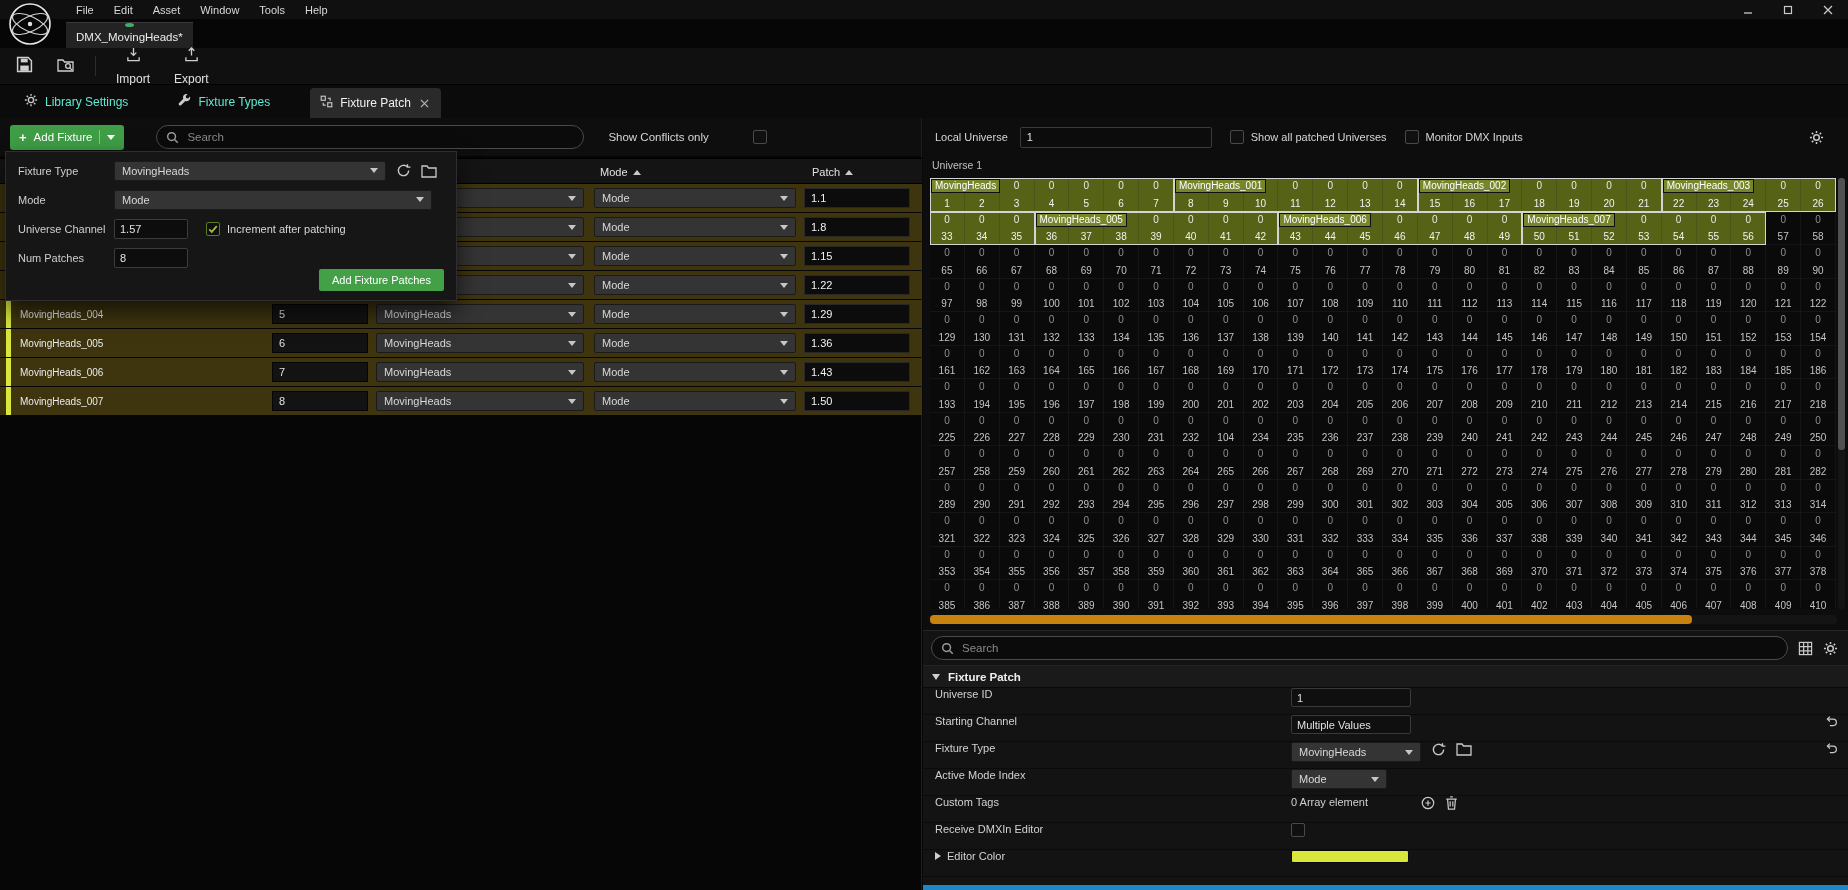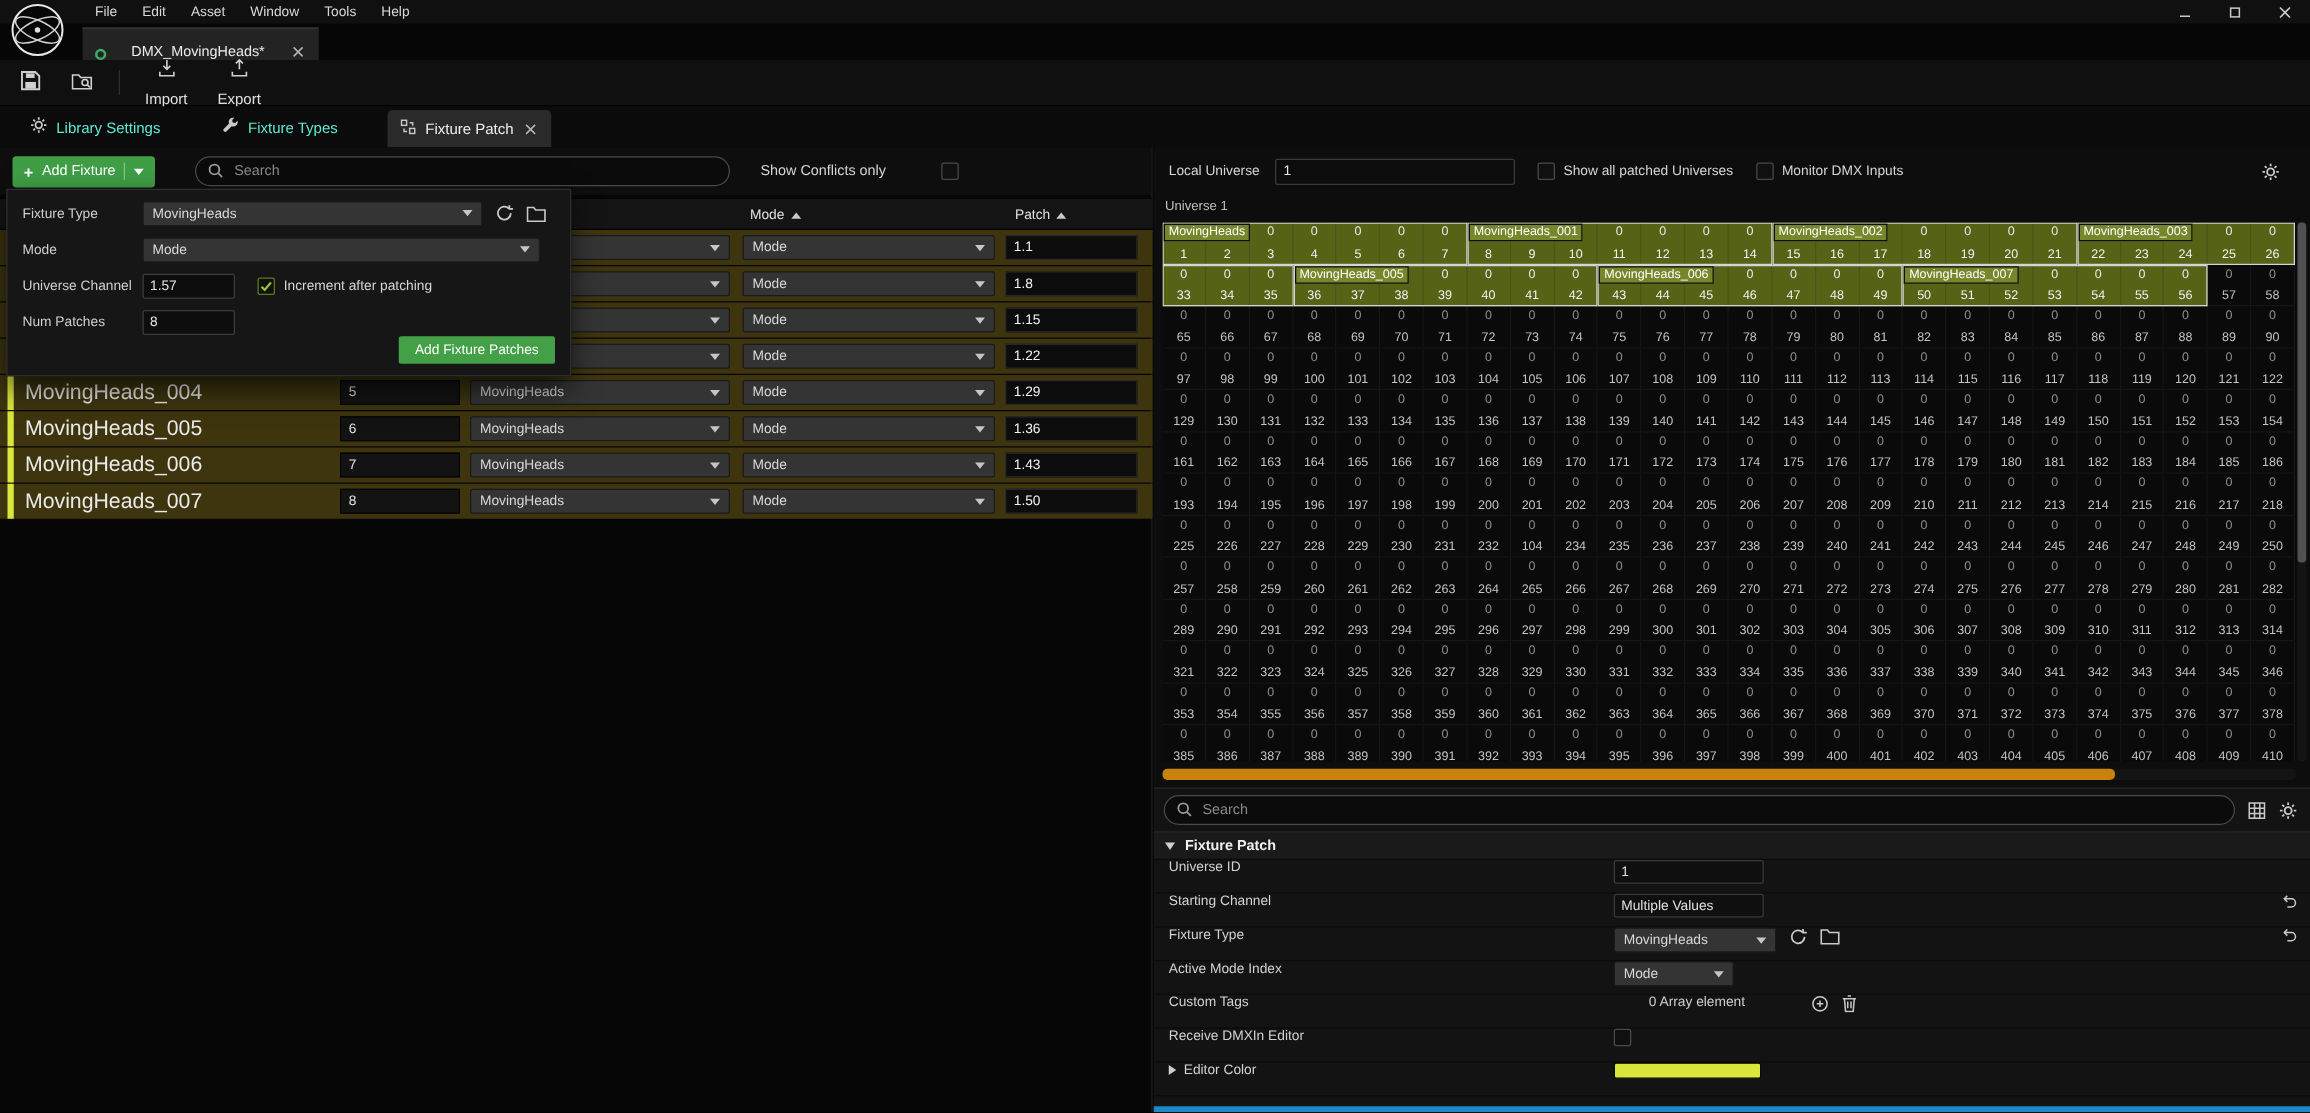--- a/index.html
+++ b/index.html
@@ -8,21 +8,21 @@
   .window { position:relative; width:1848px; height:890px; background:#080808; overflow:hidden; color:#d4d4d4; }
 
   
   .menubar { position:absolute; top:0; left:0; right:0; height:19px; background:#101010; display:flex; align-items:center; padding-left:66px; }
   .menu-item { font-size:11px; color:#d8d8d8; padding:2px 10px; cursor:default; }
   .win-controls { margin-left:auto; display:flex; height:100%; }
   .win-btn { width:40px; height:19px; display:flex; align-items:center; justify-content:center; }
   .logo { position:absolute; top:1px; left:7px; z-index:40; }
 
   .tabbar { position:absolute; top:19px; left:0; right:0; height:29px; background:#060606; display:flex; align-items:flex-end; padding-left:66px; }
-  .asset-tab { height:26px; background:#232323; border-top:1px solid #3a3a3a; display:flex; align-items:flex-end; gap:20px; padding:0 10px; font-size:11.5px; color:#ececec; }
+  .asset-tab { height:26px; background:#232323; border-top:1px solid #3a3a3a; display:flex; align-items:center; gap:4px; padding:0 10px; font-size:11.5px; color:#ececec;flex-direction:column; }
   .asset-dot { width:9px; height:9px; border:2px solid #3fae6a; border-radius:50%; }
   .tab-close { display:flex; align-items:center; padding:2px; }
 
   .toolbar { position:absolute; top:48px; left:0; right:0; height:37px; background:#101010; display:flex; align-items:center; padding-left:12px; gap:16px; border-bottom:1px solid #000; }
   .tool-btn { display:flex; align-items:center; gap:7px; font-size:12px; color:#e0e0e0; padding:4px 4px;flex-direction:column; }
   .tool-sep { width:1px; height:20px; background:#2c2c2c; }
 
   .edtabs { position:absolute; top:85px; left:0; right:0; height:33px; background:#0b0b0b; display:flex; align-items:center; padding-left:14px; gap:30px; }
   .edtab { display:flex; align-items:center; gap:7px; font-size:12px; color:#5eead4; height:27px; padding:0 10px; }
   .edtab.active { background:#2a2a2a; border-radius:4px 4px 0 0; color:#f0f0f0; height:30px; align-self:flex-end; }
@@ -47,21 +47,21 @@
   .cb { width:14px; height:14px; background:#101010; border:1px solid #4a4a4a; border-radius:2px; display:flex; align-items:center; justify-content:center; flex:0 0 auto; }
 
   
   .thead { position:absolute; top:40px; left:0; width:922px; height:26px; background:#141414; border-top:1px solid #000; border-bottom:1px solid #000; }
   .th { position:absolute; top:7px; display:flex; align-items:center; gap:5px; font-size:11px; color:#e2e2e2; }
   .tri-up { width:0; height:0; border-left:4px solid transparent; border-right:4px solid transparent; border-bottom:5px solid #c9c9c9; }
   .th-mode { left:600px; } .th-patch { left:812px; }
   .tbody { position:absolute; top:66px; left:0; width:922px; }
   .frow { display:flex; align-items:center; height:28px; margin-bottom:1px; background:#3e350f; padding-left:6px; }
   .frow-accent { width:5px; align-self:stretch; margin-right:9px; background:var(--editor-color,#d9e63c); }
-  .frow-name { flex:0 0 252px; font-size:17px; color:#eaeaea; }
+  .frow-name { flex:0 0 252px; font-size:10px; color:#eaeaea; }
   .frow-fid { flex:0 0 96px; height:20px; background:#131313; border:1px solid #050505; margin-right:8px; font-size:11px; color:#e0e0e0; display:flex; align-items:center; padding-left:6px; }
   .dd { height:20px; background:#343434; border:1px solid #1a1a1a; border-radius:2px; display:flex; align-items:center; justify-content:space-between; padding:0 7px; font-size:11px; color:#d8d8d8; gap:6px; }
   .frow .frow-ftype { flex:0 0 208px; margin-right:10px; }
   .frow .frow-mode  { flex:0 0 202px; margin-right:8px; }
   .frow-patch { flex:0 0 106px; height:20px; background:#0c0c0c; border:1px solid #282828; display:flex; align-items:center; padding-left:6px; font-size:11px; color:#f2f2f2; }
 
   
   .popup { position:absolute; left:5px; top:33px; width:452px; height:150px; background:#161616; border:1px solid #2e2e2e; z-index:30; box-shadow:0 10px 22px rgba(0,0,0,.65); }
   .prow { display:flex; align-items:center; margin:8px 12px 0; height:21px; }
   .plabel { flex:0 0 96px; font-size:11px; color:#cfcfcf; }
@@ -100,21 +100,21 @@
   .d-search { display:flex; align-items:center; height:34px; padding:0 10px 0 8px; gap:10px; }
   .d-search .lp-search-like { position:relative; flex:1; }
   .d-icon { display:flex; align-items:center; }
   .d-section { height:23px; display:flex; align-items:center; gap:8px; padding-left:9px; background:#1a1a1a; border-top:1px solid #242424; border-bottom:1px solid #090909; font-size:11.5px; font-weight:bold; color:#f0f0f0; }
   .tri-down { width:0; height:0; border-left:4.5px solid transparent; border-right:4.5px solid transparent; border-top:6px solid #cfcfcf; }
   .tri-right { width:0; height:0; border-top:4.5px solid transparent; border-bottom:4.5px solid transparent; border-left:6px solid #cfcfcf; margin-right:6px; }
   .drow { position:relative; height:27px; display:flex; align-items:flex-start; border-bottom:1px solid #0b0b0b; padding-left:12px; }
   .dlabel { flex:0 0 356px; font-size:11px; color:#d2d2d2; display:flex; align-items:center; }
   .dinput { width:120px; height:19px; background:#0f0f0f; border:1px solid #3a3a3a; border-radius:2px; color:#e0e0e0; font-size:11px; padding:0 5px; outline:none; }
   .d-dd-ftype { width:130px; } .d-dd-mode { width:96px; }
-  .d-tags-text { font-size:11px; color:#cfcfcf; width:120px;margin-left:28px; }
+  .d-tags-text { font-size:11px; color:#cfcfcf; width:120px; }
   .swatch { width:118px; height:13px; border-radius:2px; border:1px solid #090909; background:var(--editor-color,#d9e63c); }
   .reset-btn { position:absolute; right:10px; display:flex; align-items:center; }
   .icon-gap { margin-left:10px; display:flex; align-items:center; }
   .blue-strip { position:absolute; bottom:0; left:0; right:0; height:5px; background:#1e88c7; }
 </style>
 </head>
 <body>
 
 <div class="window">
 

